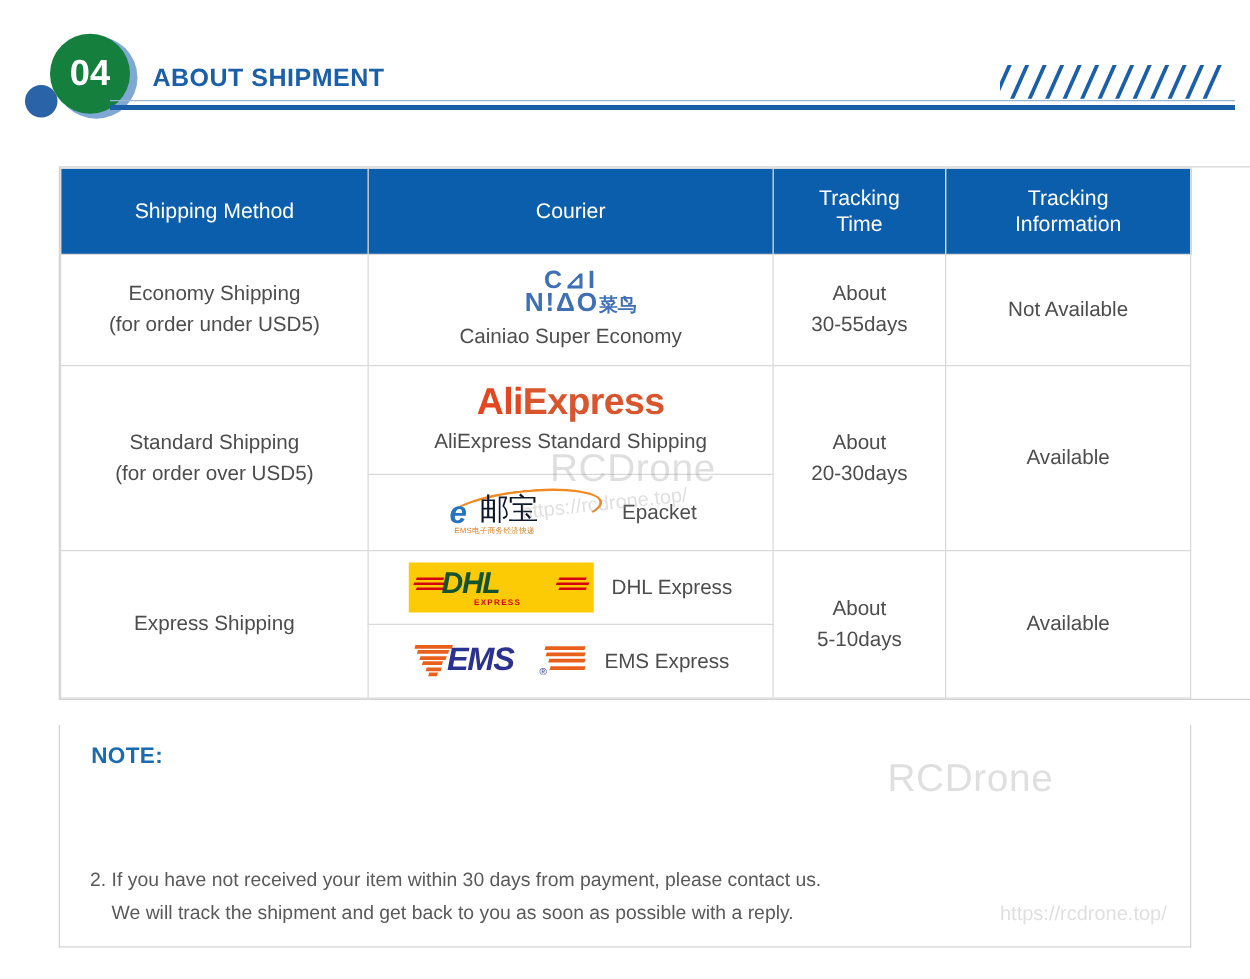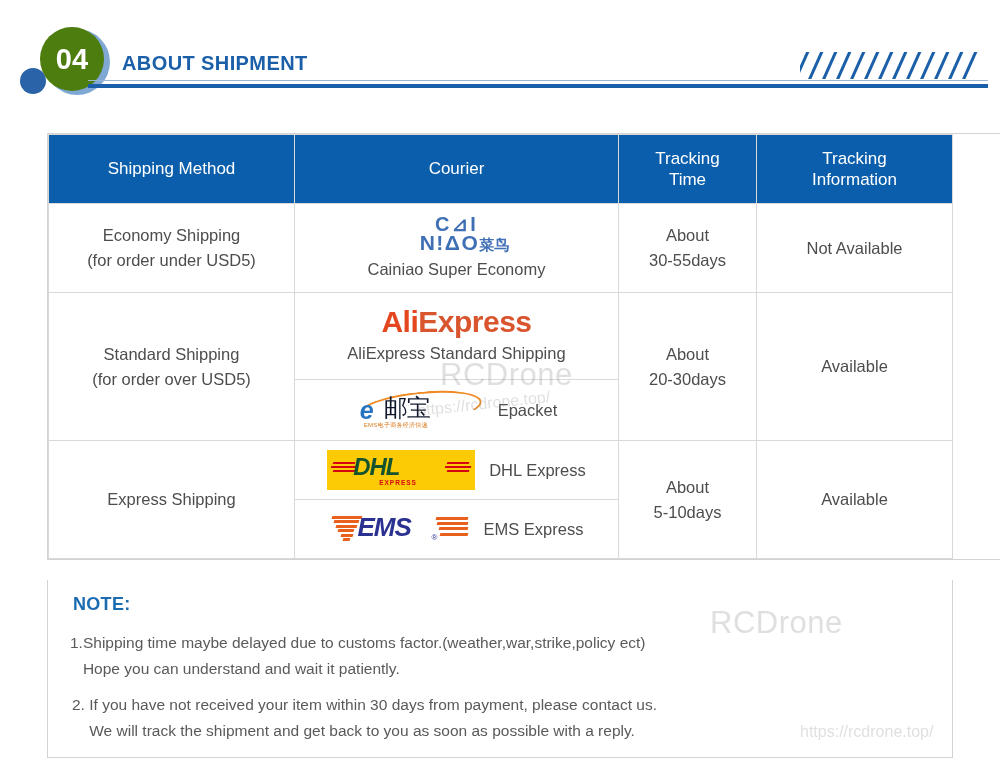--- a/index.html
+++ b/index.html
@@ -49,21 +49,21 @@
     border-radius: 50%;
     background: #7fa8d4;
   }
   .badge-circle {
     position: absolute;
     left: 22px;
     top: 0px;
     width: 64px;
     height: 64px;
     border-radius: 50%;
-    background: #4d7c0f;
+    background: #15803d;
     display: flex;
     align-items: center;
     justify-content: center;
   }
   .badge-num {
     color: #ffffff;
     font-size: 29px;
     font-weight: bold;
     letter-spacing: 0px;
     line-height: 1;
@@ -532,22 +532,20 @@
           <div class="courier-label">EMS Express</div>
         </div>
       </td>
     </tr>
   </tbody>
 </table>
 </div>
 
 <div class="note-box">
   <div class="note-title">NOTE:</div>
-  <div class="note-item note-1">1.Shipping time maybe delayed due to customs factor.(weather,war,strike,policy ect)
-   Hope you can understand and wait it patiently.</div>
   <div class="note-item note-2">2. If you have not received your item within 30 days from payment, please contact us.
     We will track the shipment and get back to you as soon as possible with a reply.</div>
 </div>
 
 <div class="wm wm-brand-1">RCDrone</div>
 <div class="wm wm-url-1">https://rcdrone.top/</div>
 <div class="wm wm-brand-2">RCDrone</div>
 <div class="wm wm-url-2">https://rcdrone.top/</div>
 
 </body></html>

